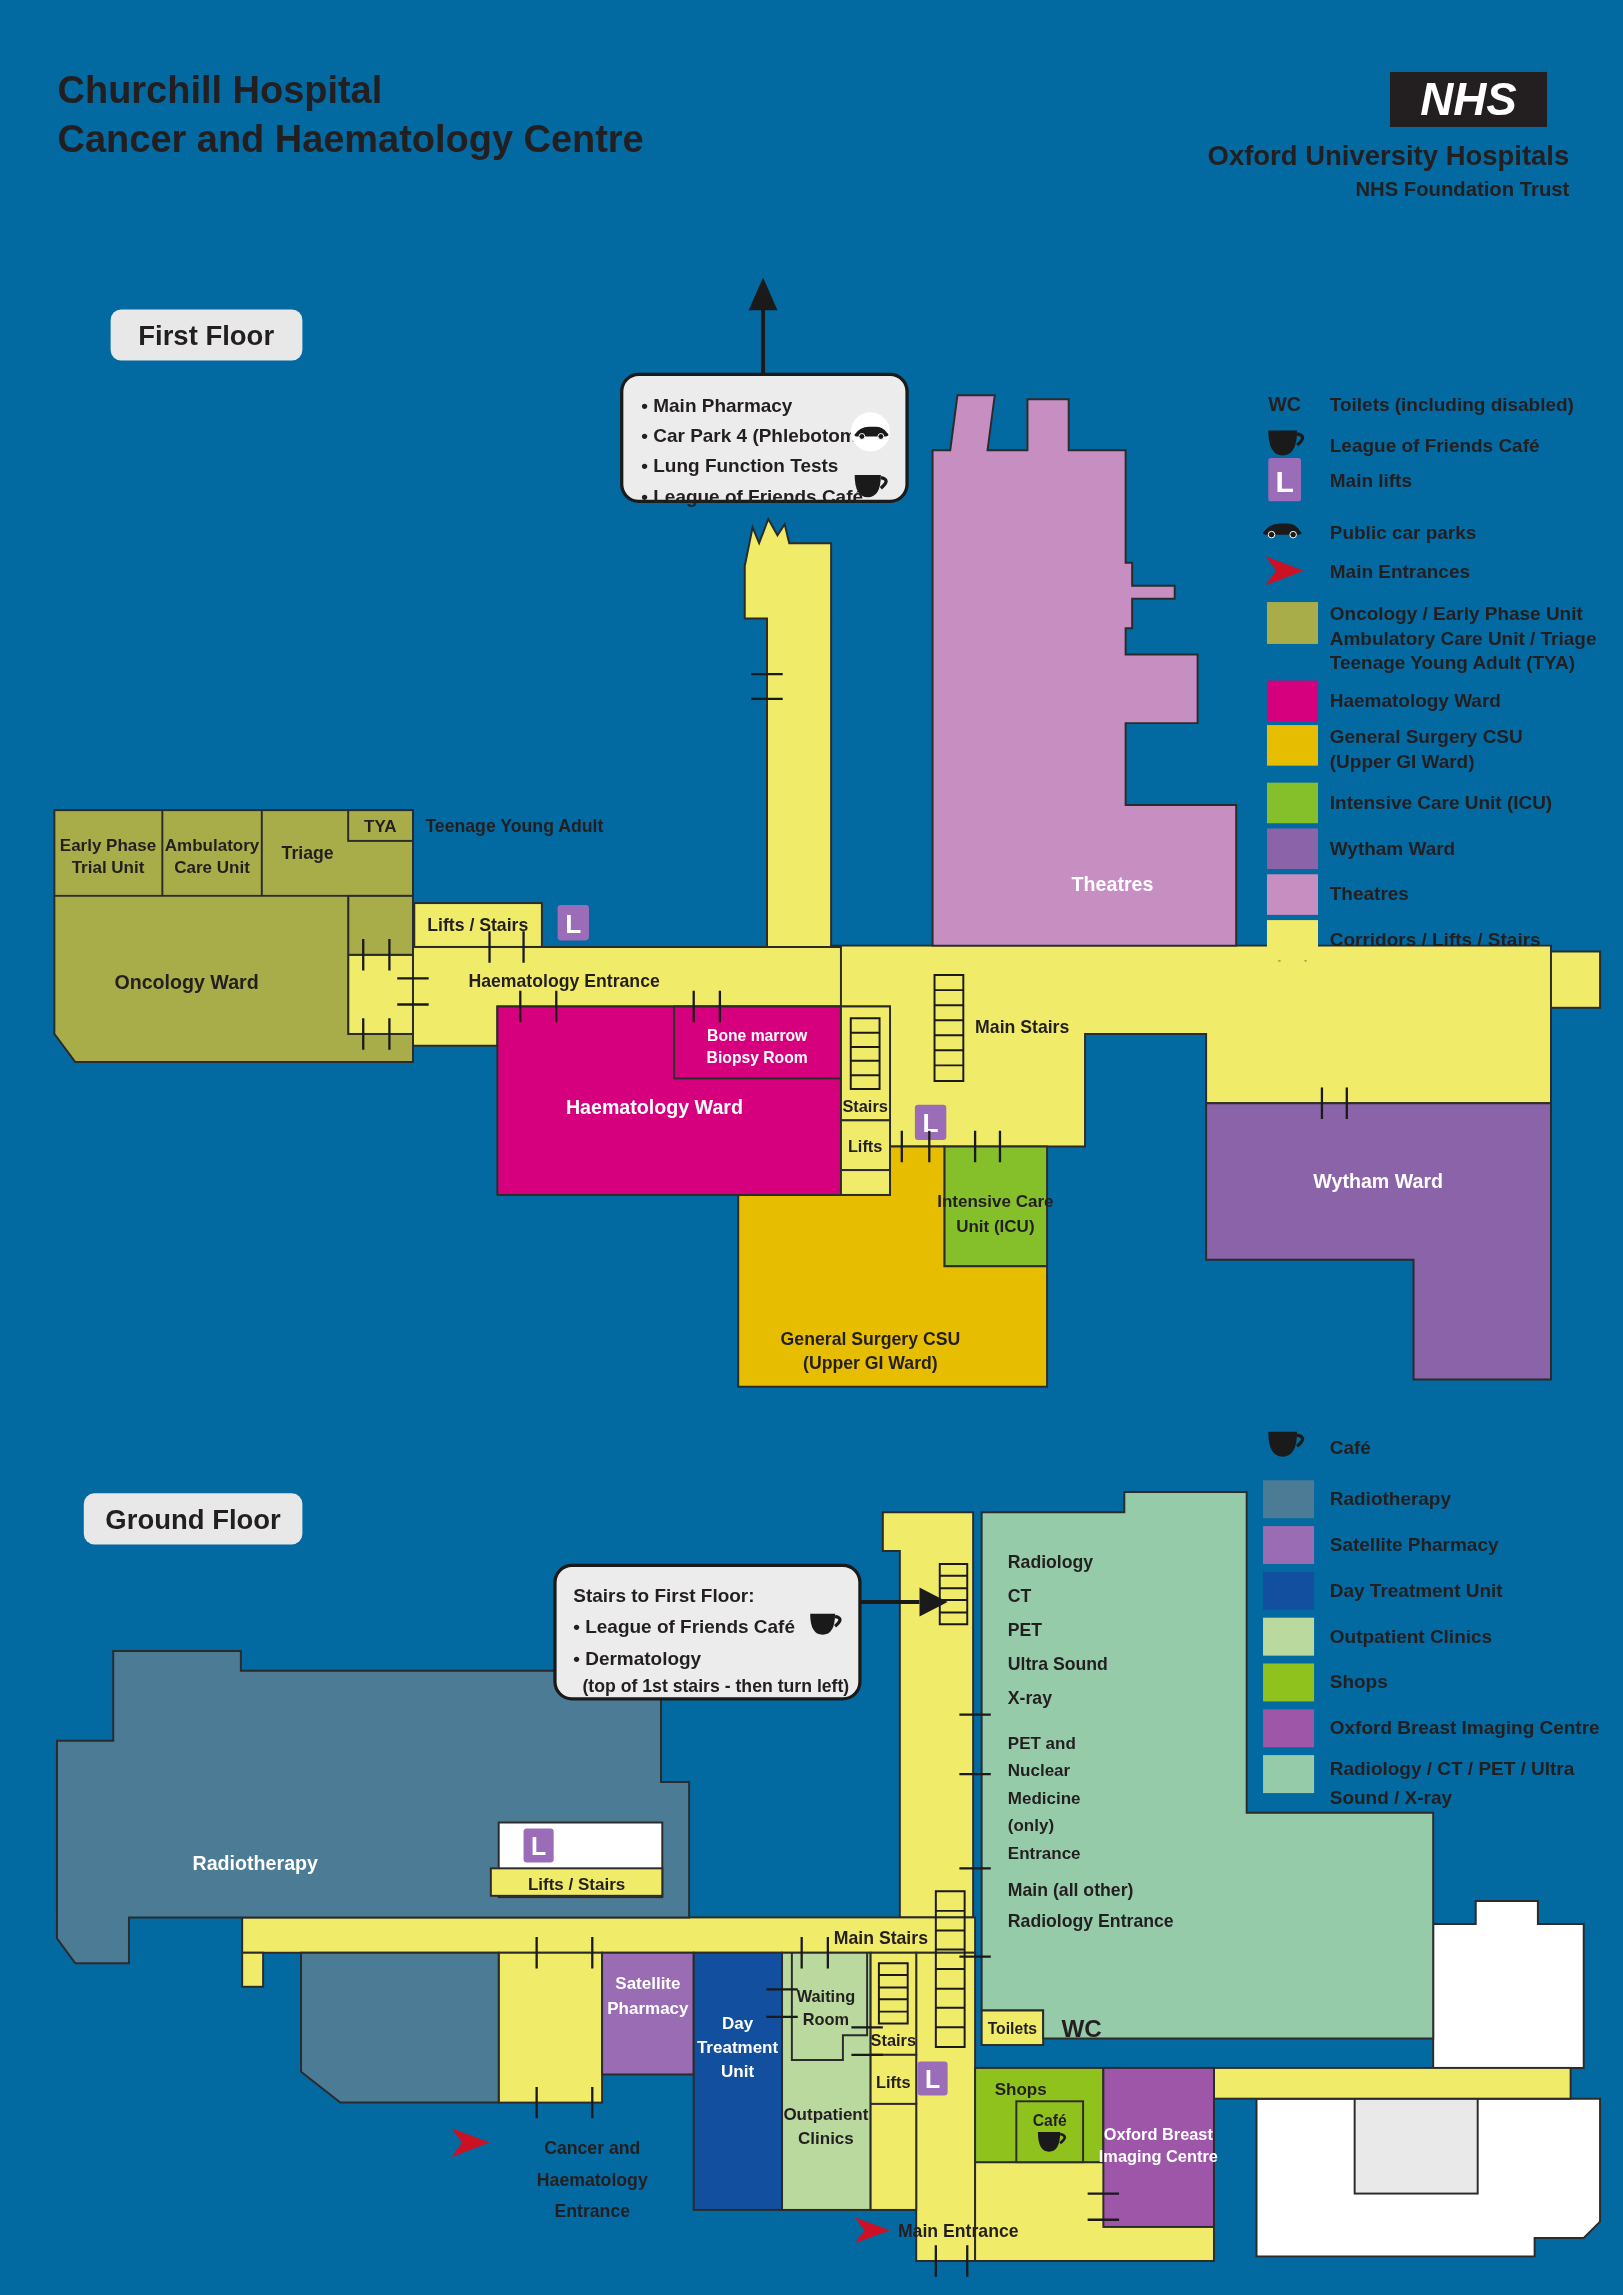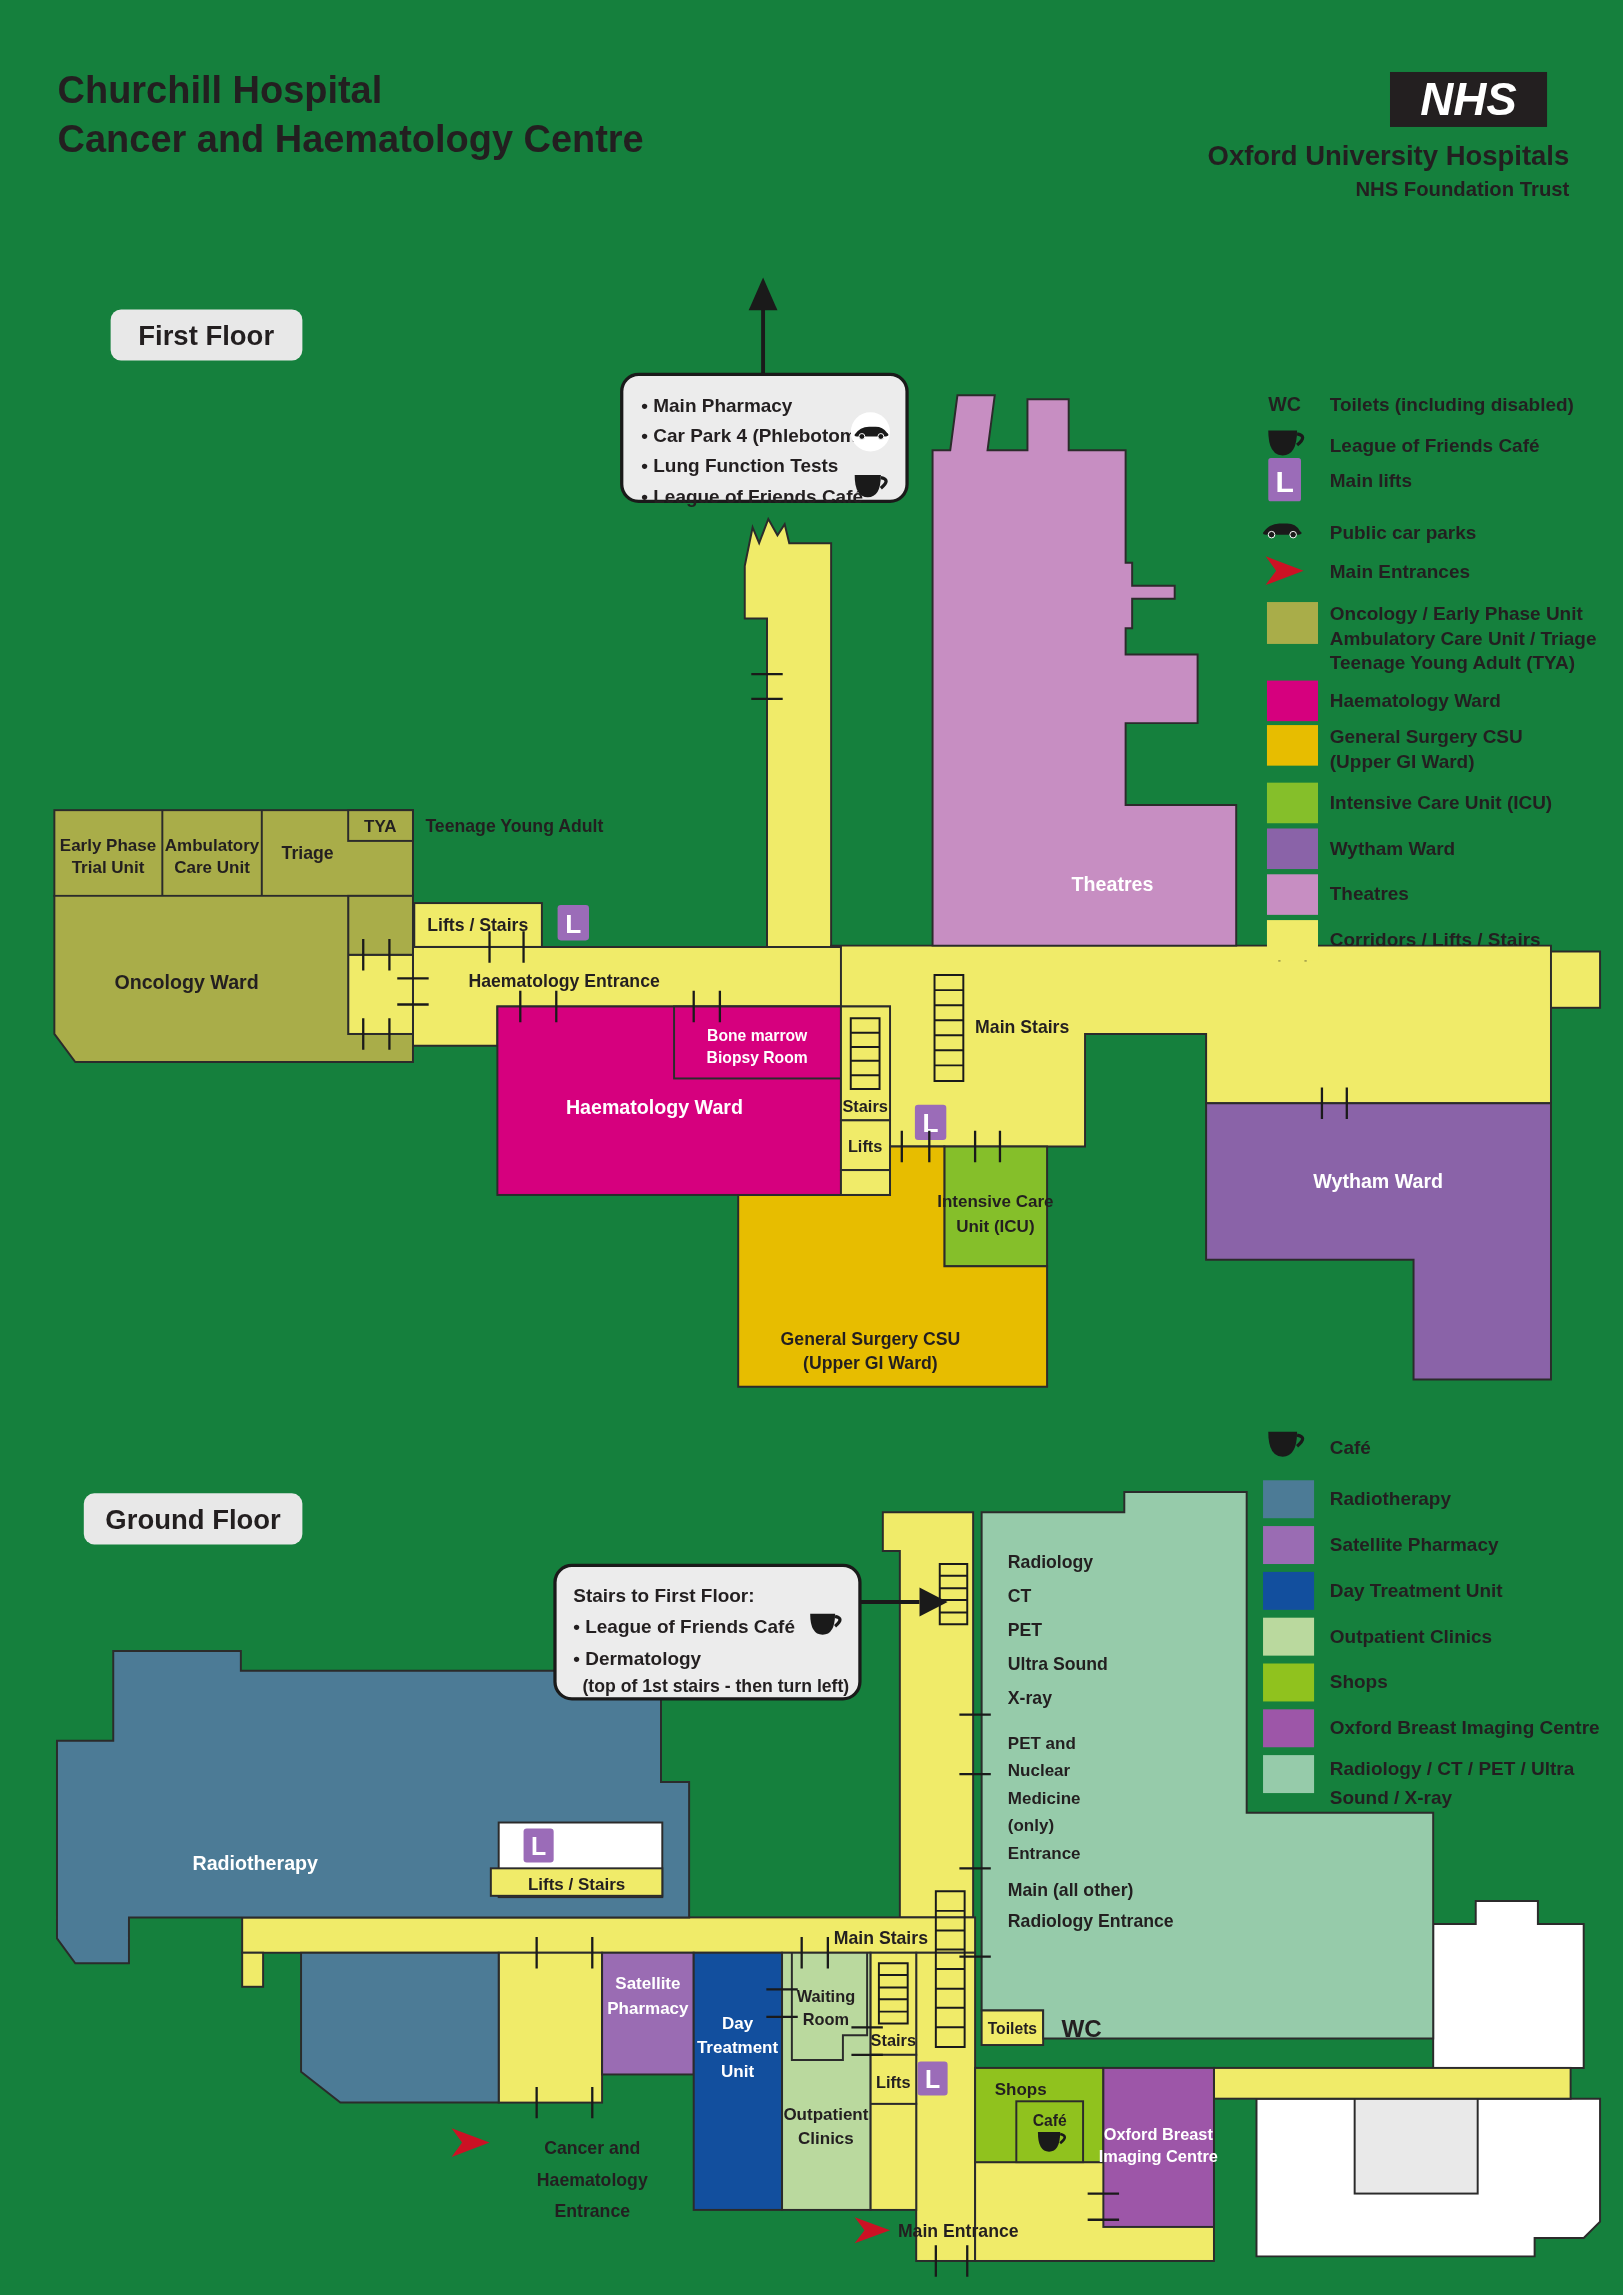--- a/index.html
+++ b/index.html
@@ -1,16 +1,16 @@
 <!DOCTYPE html>
 <html style="font-size:10.5px"><head>
 <meta charset="utf-8">
 <style>
   html,body{margin:0;padding:0;background:#fff;}
-  #page{position:relative;width:1623px;height:2295px;background:#15803d;overflow:hidden;}
+  #page{position:relative;width:1623px;height:2295px;background:#0369a1;overflow:hidden;}
   svg{position:absolute;left:0;top:0;}
   svg text{font-family:"Liberation Sans",sans-serif;font-weight:bold;fill:#231f20;}
   .wt{fill:#ffffff;}
   .region{stroke:#2b2b2b;stroke-width:3;}
   .tick{stroke:#1a1a1a;stroke-width:3.5;fill:none;}
   .ladder{fill:none;stroke:#1a1a1a;stroke-width:3;}
   .callout{fill:#ececec;stroke:#1a1a1a;stroke-width:5;}
   .badge{fill:#e8e8e8;}
   .outline-bld{fill:#ffffff;stroke:#2b2b2b;stroke-width:3;}
 </style>

